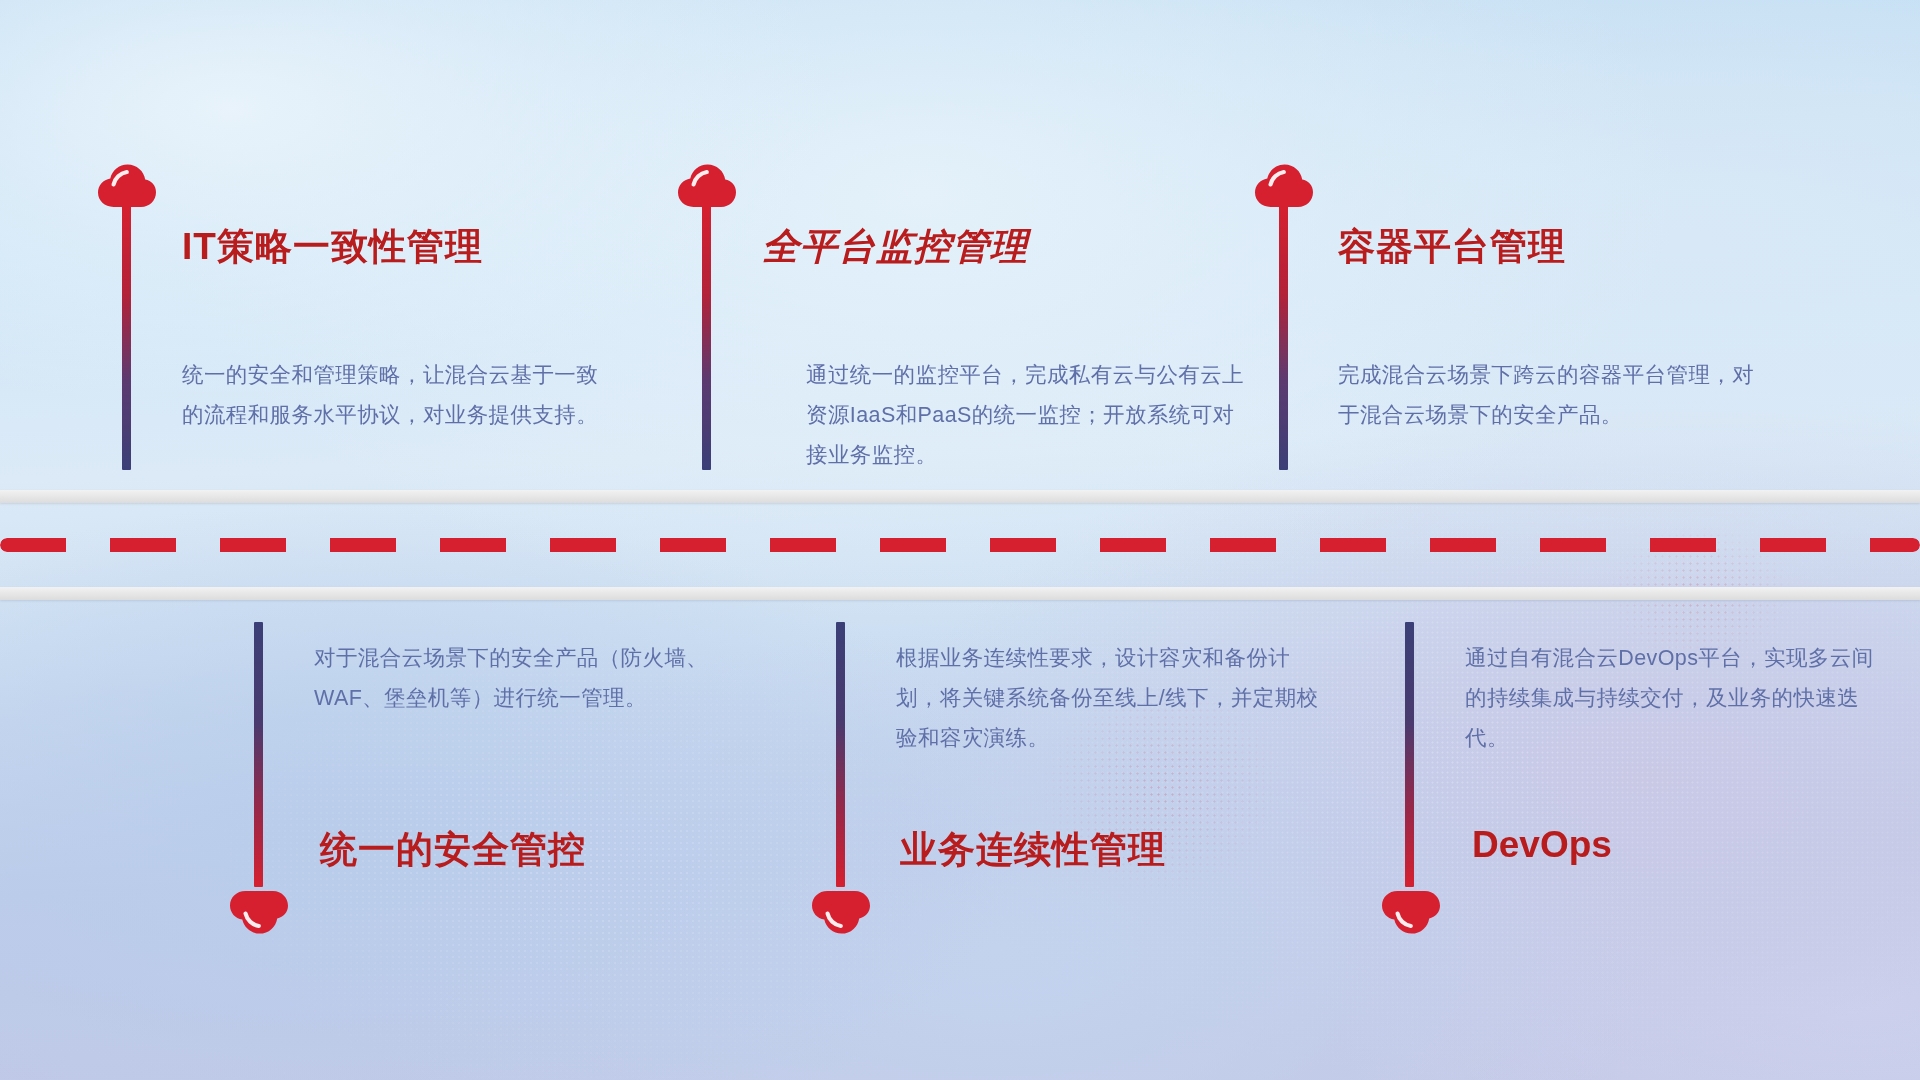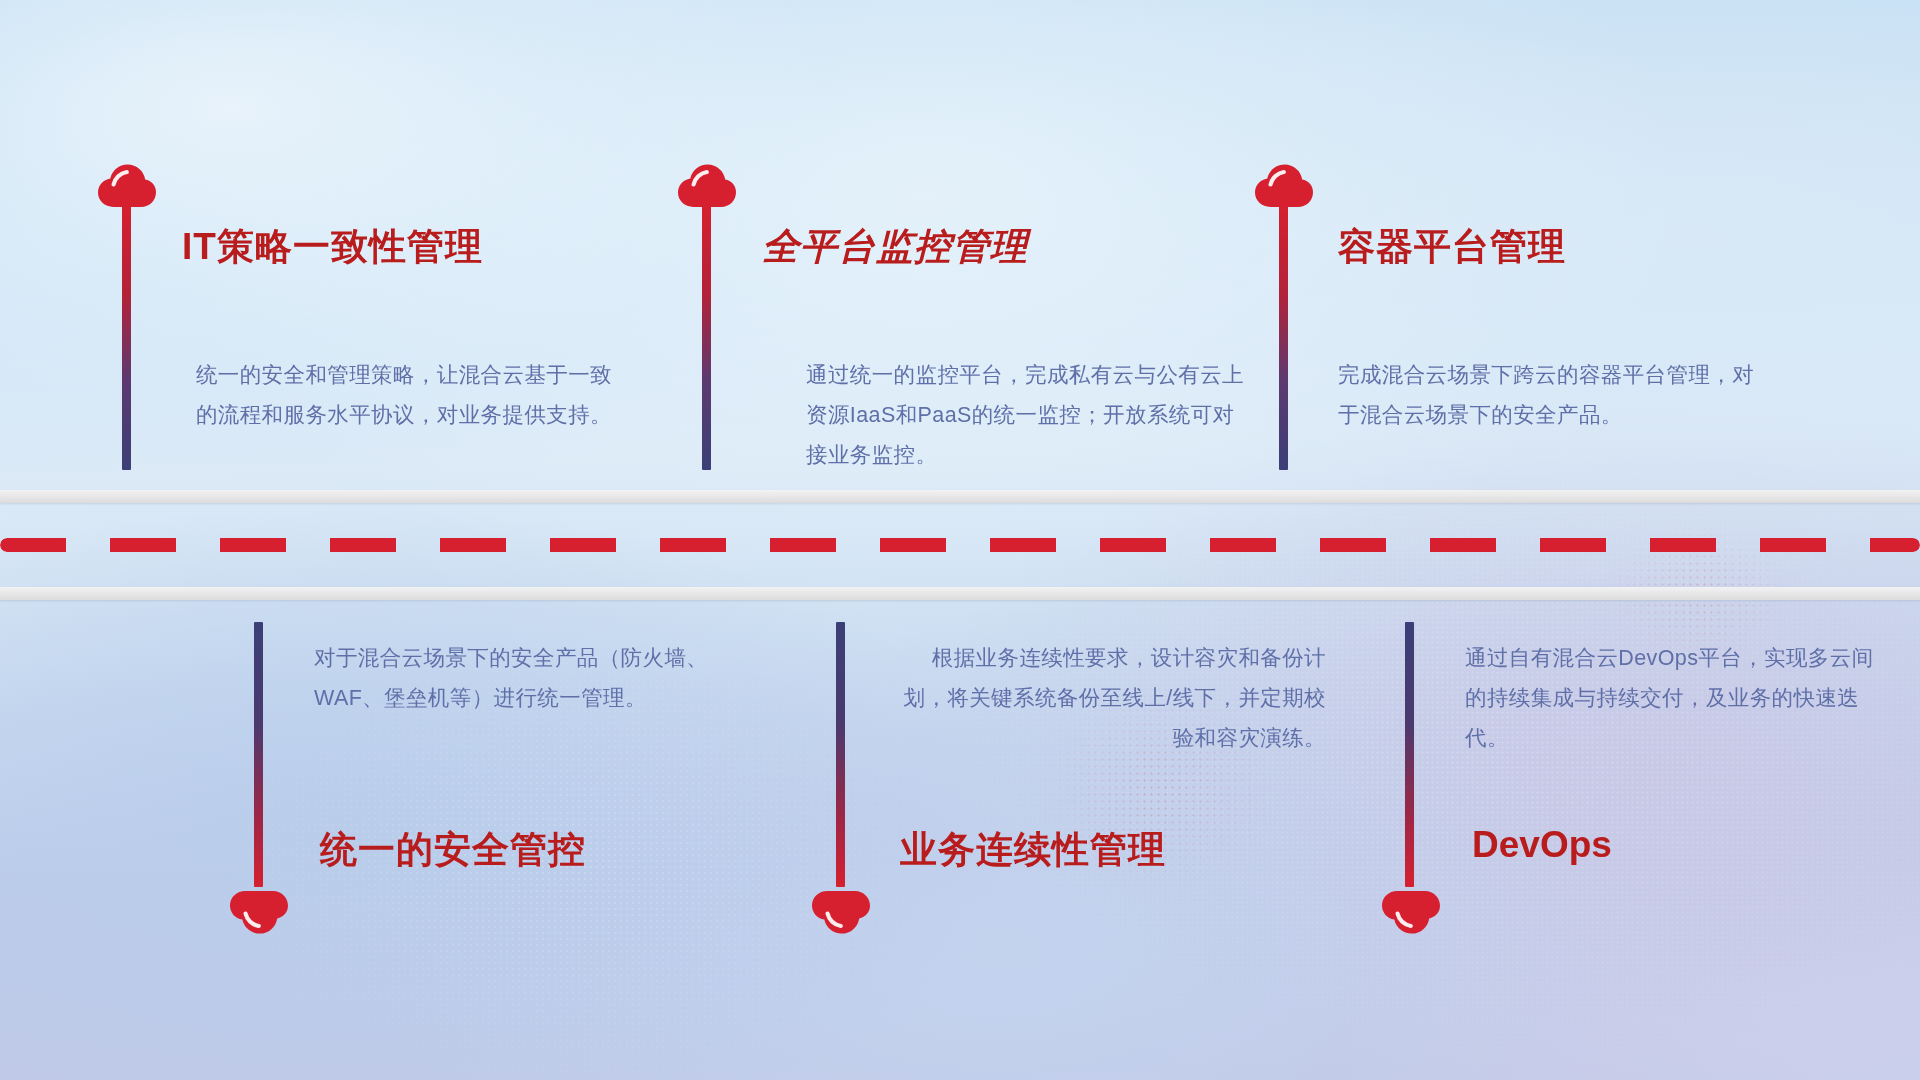--- a/index.html
+++ b/index.html
@@ -112,21 +112,21 @@
 
 <div class="col">
   <div class="cloud" style="left:96px; top:160px;">
     <svg viewBox="0 0 62 48" xmlns="http://www.w3.org/2000/svg">
       <path d="M17.5 47C8.6 47 2 40.7 2 32.6c0-7.2 5.2-13.1 12.3-14.2C16 10.4 23.1 4.4 31.6 4.4c9 0 16.4 6.6 17.6 15.2 6.3 1 10.8 6.2 10.8 12.6C60 40.2 53.6 47 45 47z" fill="#d6202f"></path>
       <path d="M17.6 24.4c1.4-6.3 6.6-11.3 13.2-12.4" fill="none" stroke="#ffffff" stroke-width="4.2" stroke-linecap="round" opacity=".92"></path>
     </svg>
   </div>
   <div class="stem stem-top" style="left:122px; top:205px; height:265px;"></div>
   <div class="heading" style="left:182px; top:222px;">IT策略一致性管理</div>
-  <div class="body-text" style="left:182px; top:355px; width:430px;text-align:right;">统一的安全和管理策略，让混合云基于一致的流程和服务水平协议，对业务提供支持。</div>
+  <div class="body-text" style="left:182px; top:355px; width:430px;">统一的安全和管理策略，让混合云基于一致的流程和服务水平协议，对业务提供支持。</div>
 </div>
 
 <div class="col">
   <div class="cloud" style="left:676px; top:160px;">
     <svg viewBox="0 0 62 48" xmlns="http://www.w3.org/2000/svg">
       <path d="M17.5 47C8.6 47 2 40.7 2 32.6c0-7.2 5.2-13.1 12.3-14.2C16 10.4 23.1 4.4 31.6 4.4c9 0 16.4 6.6 17.6 15.2 6.3 1 10.8 6.2 10.8 12.6C60 40.2 53.6 47 45 47z" fill="#d6202f"></path>
       <path d="M17.6 24.4c1.4-6.3 6.6-11.3 13.2-12.4" fill="none" stroke="#ffffff" stroke-width="4.2" stroke-linecap="round" opacity=".92"></path>
     </svg>
   </div>
   <div class="stem stem-top" style="left:702px; top:205px; height:265px;"></div>
@@ -155,21 +155,21 @@
       <g transform="translate(0,48) scale(1,-1)">
         <path d="M17.5 47C8.6 47 2 40.7 2 32.6c0-7.2 5.2-13.1 12.3-14.2C16 10.4 23.1 4.4 31.6 4.4c9 0 16.4 6.6 17.6 15.2 6.3 1 10.8 6.2 10.8 12.6C60 40.2 53.6 47 45 47z" fill="#d6202f"></path>
         <path d="M17.6 24.4c1.4-6.3 6.6-11.3 13.2-12.4" fill="none" stroke="#ffffff" stroke-width="4.2" stroke-linecap="round" opacity=".92"></path>
       </g>
     </svg>
   </div>
 </div>
 
 <div class="col">
   <div class="stem stem-bottom" style="left:836px; top:622px; height:265px;"></div>
-  <div class="body-text" style="left:896px; top:638px; width:430px;text-align:right;">根据业务连续性要求，设计容灾和备份计划，将关键系统备份至线上/线下，并定期校验和容灾演练。</div>
+  <div class="body-text" style="left:896px; top:638px; width:430px;">根据业务连续性要求，设计容灾和备份计划，将关键系统备份至线上/线下，并定期校验和容灾演练。</div>
   <div class="heading" style="left:900px; top:825px;">业务连续性管理</div>
   <div class="cloud" style="left:810px; top:890px;">
     <svg viewBox="0 0 62 48" xmlns="http://www.w3.org/2000/svg">
       <g transform="translate(0,48) scale(1,-1)">
         <path d="M17.5 47C8.6 47 2 40.7 2 32.6c0-7.2 5.2-13.1 12.3-14.2C16 10.4 23.1 4.4 31.6 4.4c9 0 16.4 6.6 17.6 15.2 6.3 1 10.8 6.2 10.8 12.6C60 40.2 53.6 47 45 47z" fill="#d6202f"></path>
         <path d="M17.6 24.4c1.4-6.3 6.6-11.3 13.2-12.4" fill="none" stroke="#ffffff" stroke-width="4.2" stroke-linecap="round" opacity=".92"></path>
       </g>
     </svg>
   </div>
 </div>

